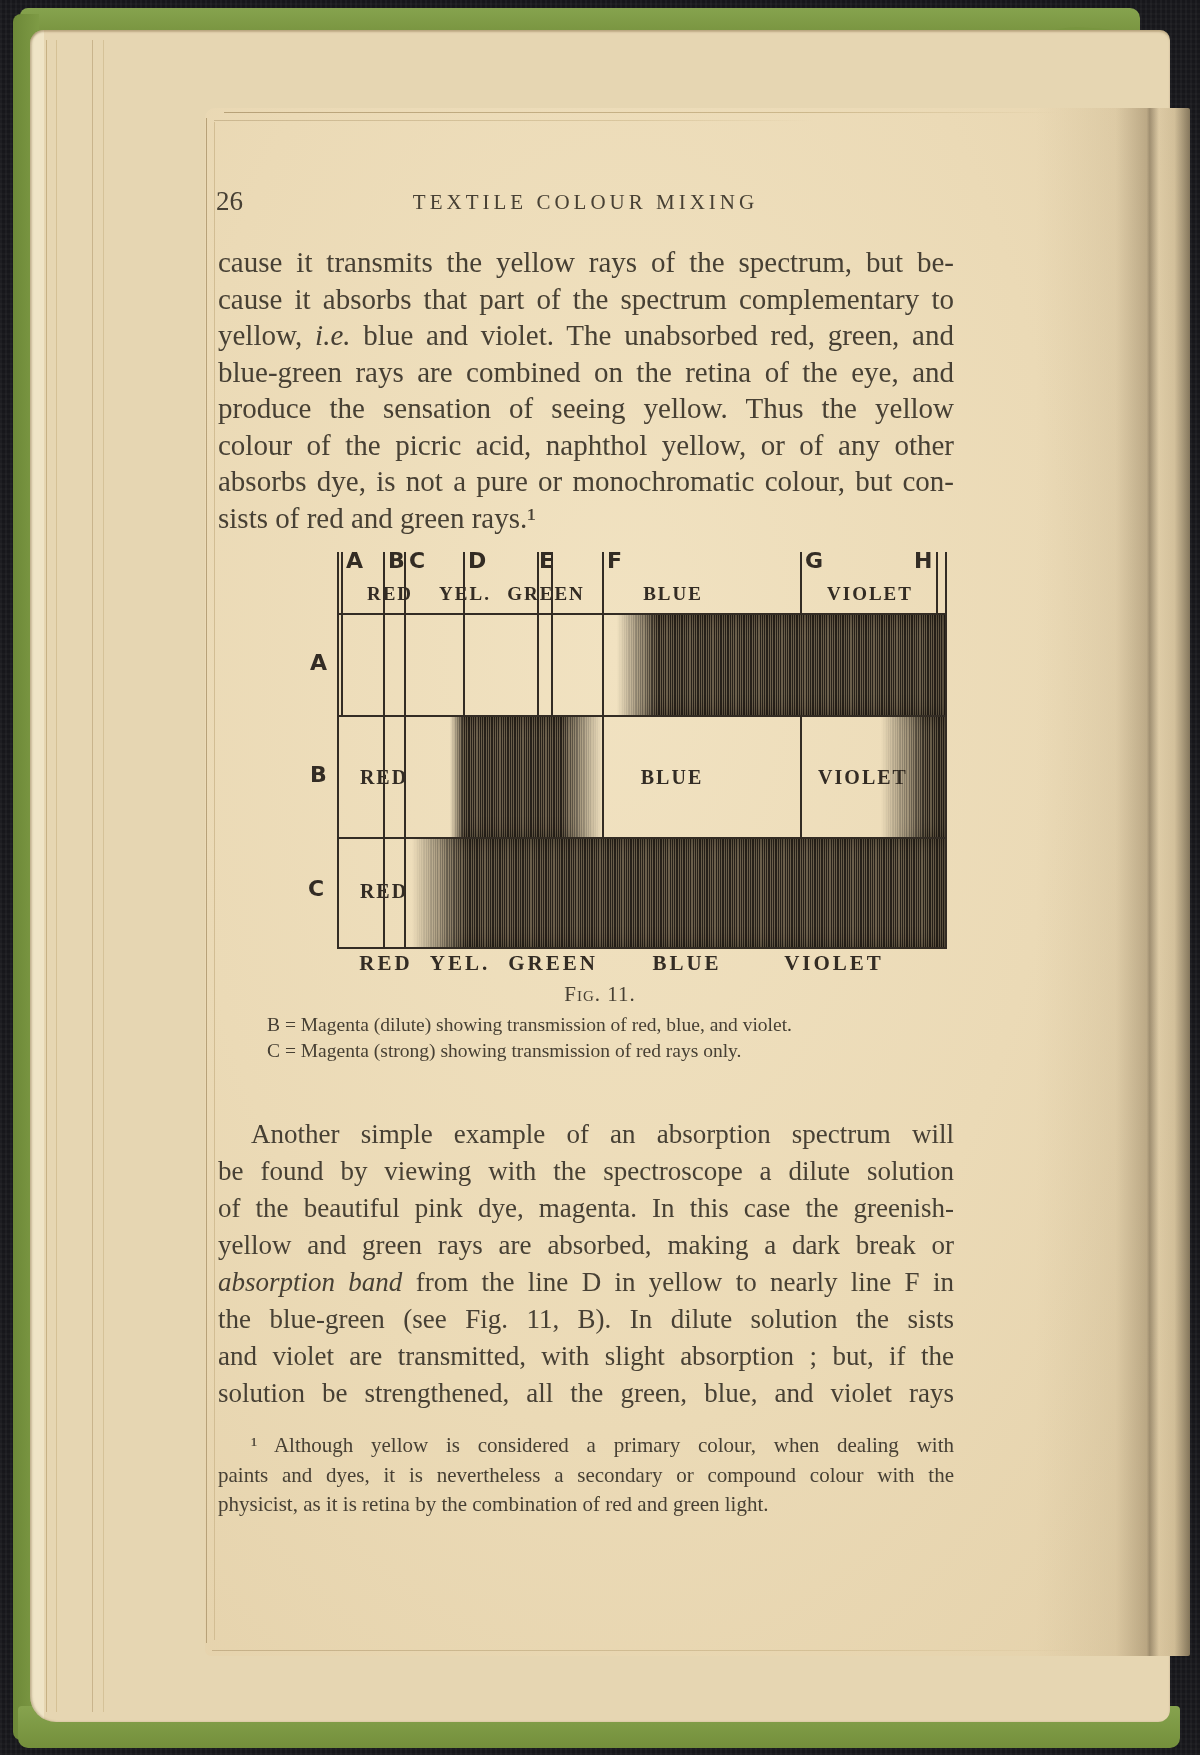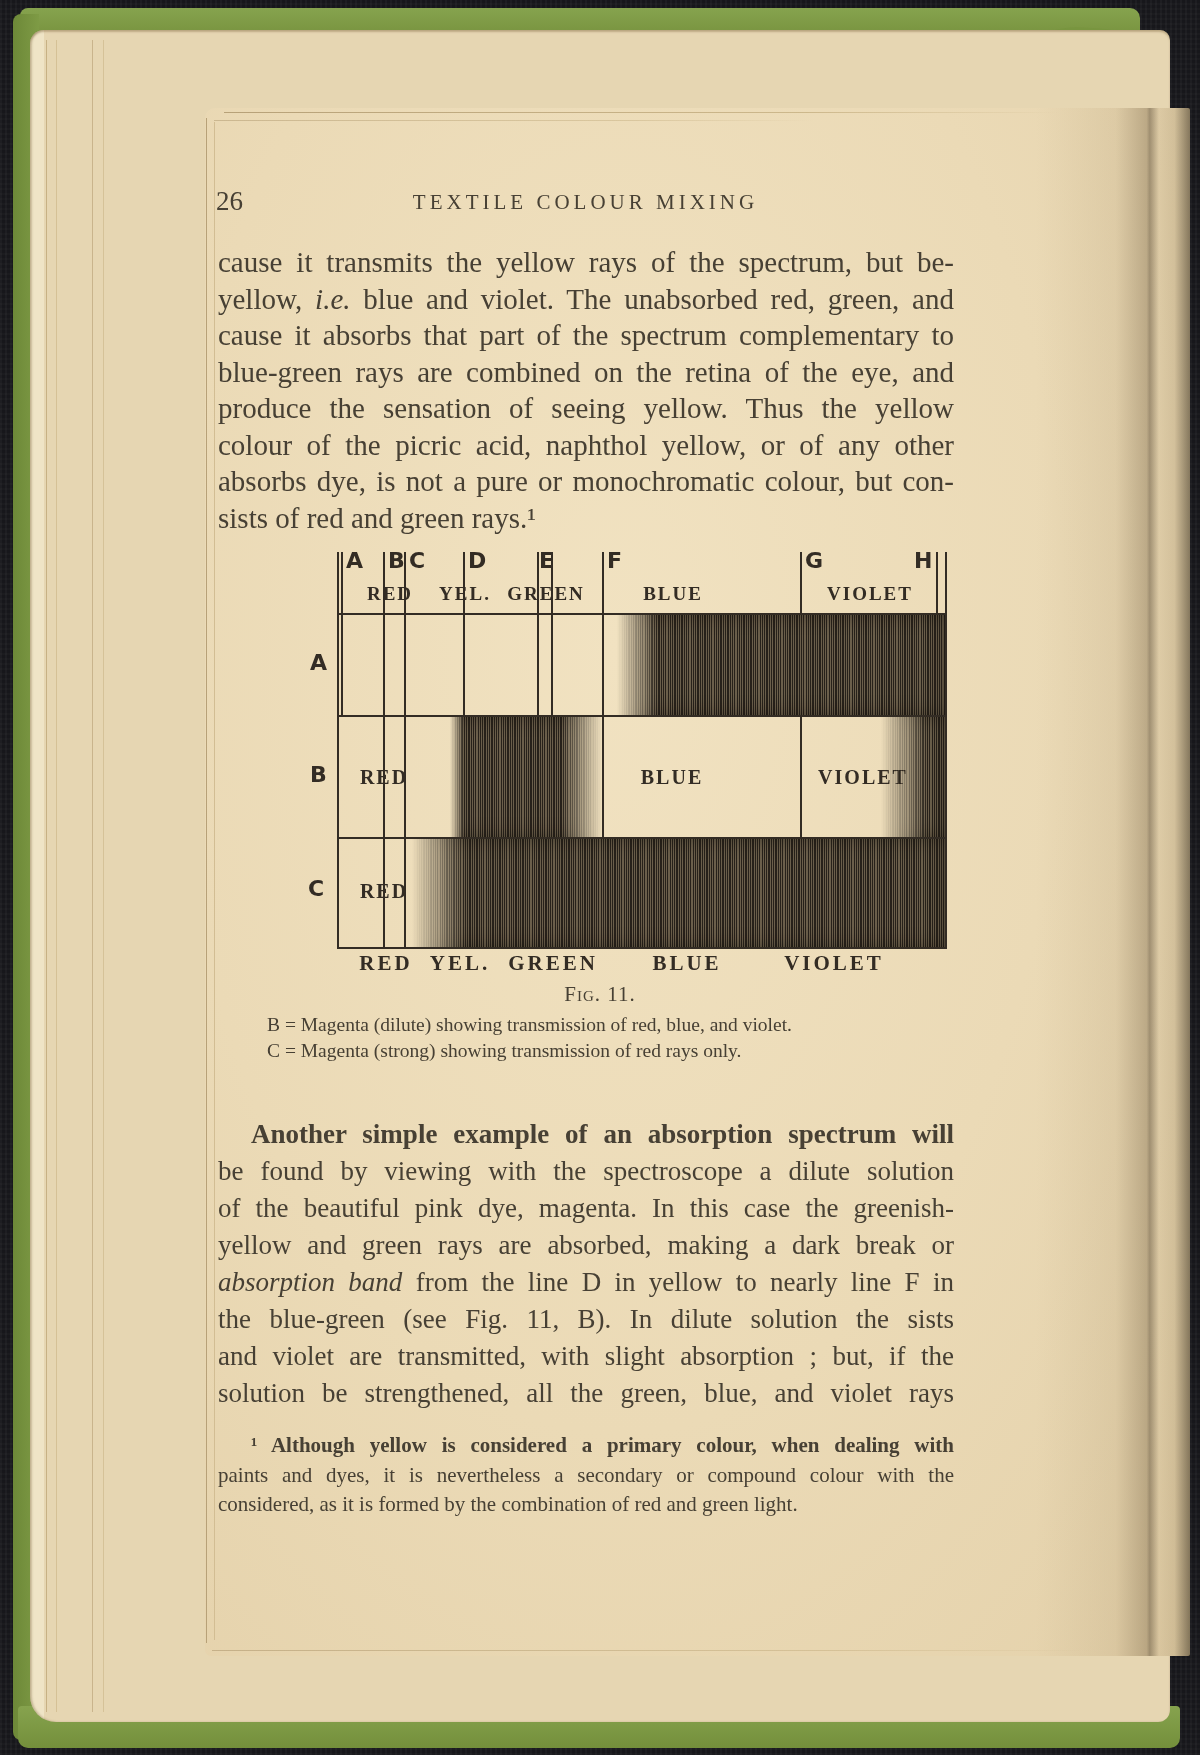--- a/index.html
+++ b/index.html
@@ -50,21 +50,21 @@
   .para{width:736px;}
   .para .tline{text-align:justify;text-align-last:justify;}
   .p1{left:218px;top:244px;font-size:29px;line-height:36.5px;}
   .p1 .tline:last-child{text-align-last:left;}
   .p2{left:218px;top:1116px;font-size:27px;line-height:37px;}
   .legend{left:267px;top:1012px;font-size:19.5px;line-height:26px;}
   .legend .tline{text-align:left;}
   .caption{left:270px;top:982px;width:660px;text-align:center;font-size:21px;font-variant:small-caps;letter-spacing:1px;}
   .footnote{left:218px;top:1431px;font-size:21px;line-height:29.5px;}
   .footnote .tline:last-child{text-align-last:left;}
-  .indent-first .tline:first-child{text-indent:33px;font-weight:bold;}
+  .indent-first .tline:first-child{text-indent:33px;}
   
   .fig{left:300px;top:548px;width:660px;height:436px;}
   .vline{position:absolute;width:2px;background:var(--fig_ink,#332c24);}
   .hline{position:absolute;height:2px;background:var(--fig_ink,#332c24);}
   .fletter{position:absolute;font-family:"DejaVu Sans",sans-serif;font-weight:bold;font-size:22px;color:var(--fig_ink,#332c24);line-height:1;}
   .flabel{position:absolute;transform:translateX(-50%);font-family:Liberation Serif, serif;font-weight:bold;color:var(--fig_ink,#332c24);white-space:nowrap;line-height:1;}
   .flabel.top{font-size:19px;letter-spacing:2px;top:36px;}
   .flabel.cell{font-size:20px;letter-spacing:2px;}
   .flabel.bottom{font-size:21px;letter-spacing:3px;top:405px;}
   .band{
@@ -100,22 +100,22 @@
 <div class="abs leaf-edge-h" style="left:224px;top:112px;width:835px;"></div>
 <div class="abs leaf-edge-h" style="left:214px;top:120px;width:600px;opacity:.6;"></div>
 <div class="abs leaf-edge-h" style="left:212px;top:1650px;width:880px;opacity:.7;"></div>
 <div class="abs gutter"></div>
 
 <div class="abs ink pageno">26</div>
 <div class="abs ink runhead">TEXTILE COLOUR MIXING</div>
 
 <div class="abs ink para p1">
     <div class="tline">cause it transmits the yellow rays of the spectrum, but be-</div>
+    <div class="tline">cause it absorbs that part of the spectrum complementary to</div>
     <div class="tline">yellow, <i>i.e.</i> blue and violet.  The unabsorbed red, green, and</div>
-    <div class="tline">cause it absorbs that part of the spectrum complementary to</div>
     <div class="tline">blue-green rays are combined on the retina of the eye, and</div>
     <div class="tline">produce the sensation of seeing yellow.  Thus the yellow</div>
     <div class="tline">colour of the picric acid, naphthol yellow, or of any other</div>
     <div class="tline">absorbs dye, is not a pure or monochromatic colour, but con-</div>
     <div class="tline">sists of red and green rays.¹</div>
   </div>
 
 <div class="abs fig">
 
   <div class="vline" style="left:41px;top:4px;height:61px;"></div>
@@ -197,14 +197,14 @@
     <div class="tline">yellow and green rays are absorbed, making a dark break or</div>
     <div class="tline"><i>absorption band</i> from the line D in yellow to nearly line F in</div>
     <div class="tline">the blue-green (see Fig. 11, B).  In dilute solution the sists</div>
     <div class="tline">and violet are transmitted, with slight absorption ; but, if the</div>
     <div class="tline">solution be strengthened, all the green, blue, and violet rays</div>
   </div>
 
 <div class="abs ink para footnote indent-first">
     <div class="tline">¹ Although yellow is considered a primary colour, when dealing with</div>
     <div class="tline">paints and dyes, it is nevertheless a secondary or compound colour with the</div>
-    <div class="tline">considered, as it is formed by the combination of red and green light.</div>
+    <div class="tline">physicist, as it is retina by the combination of red and green light.</div>
   </div>
 
 </body></html>

